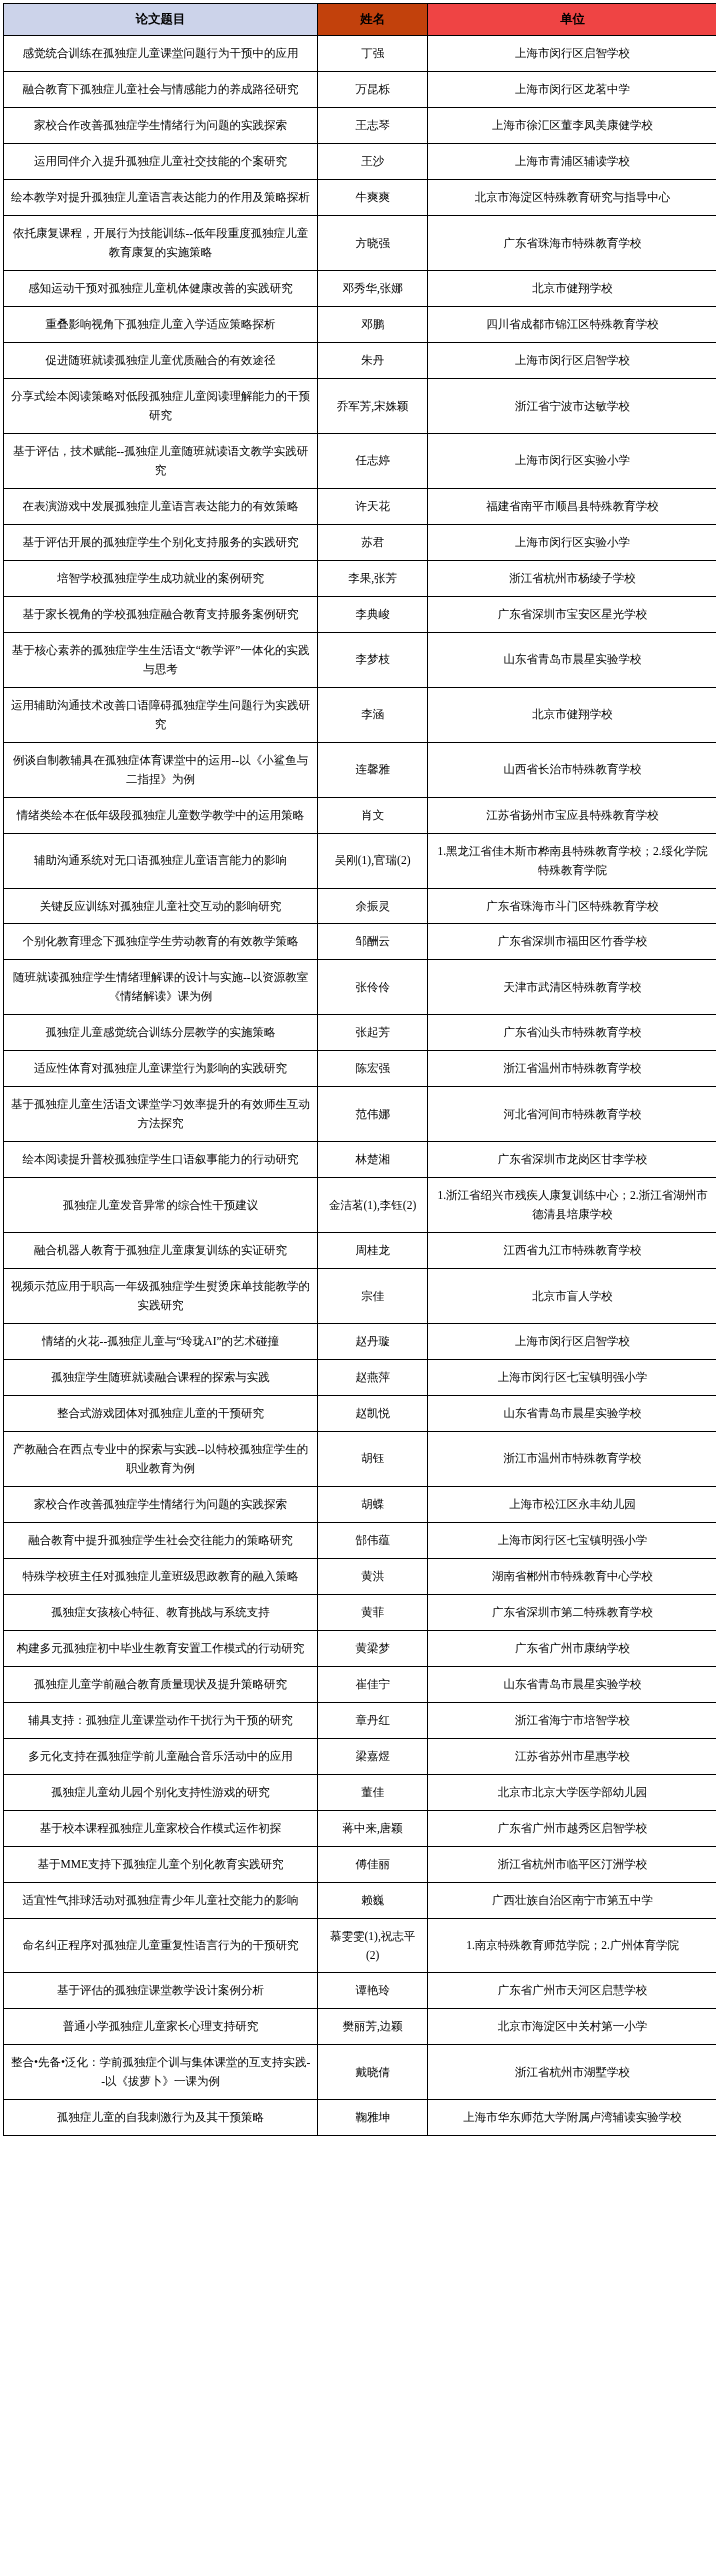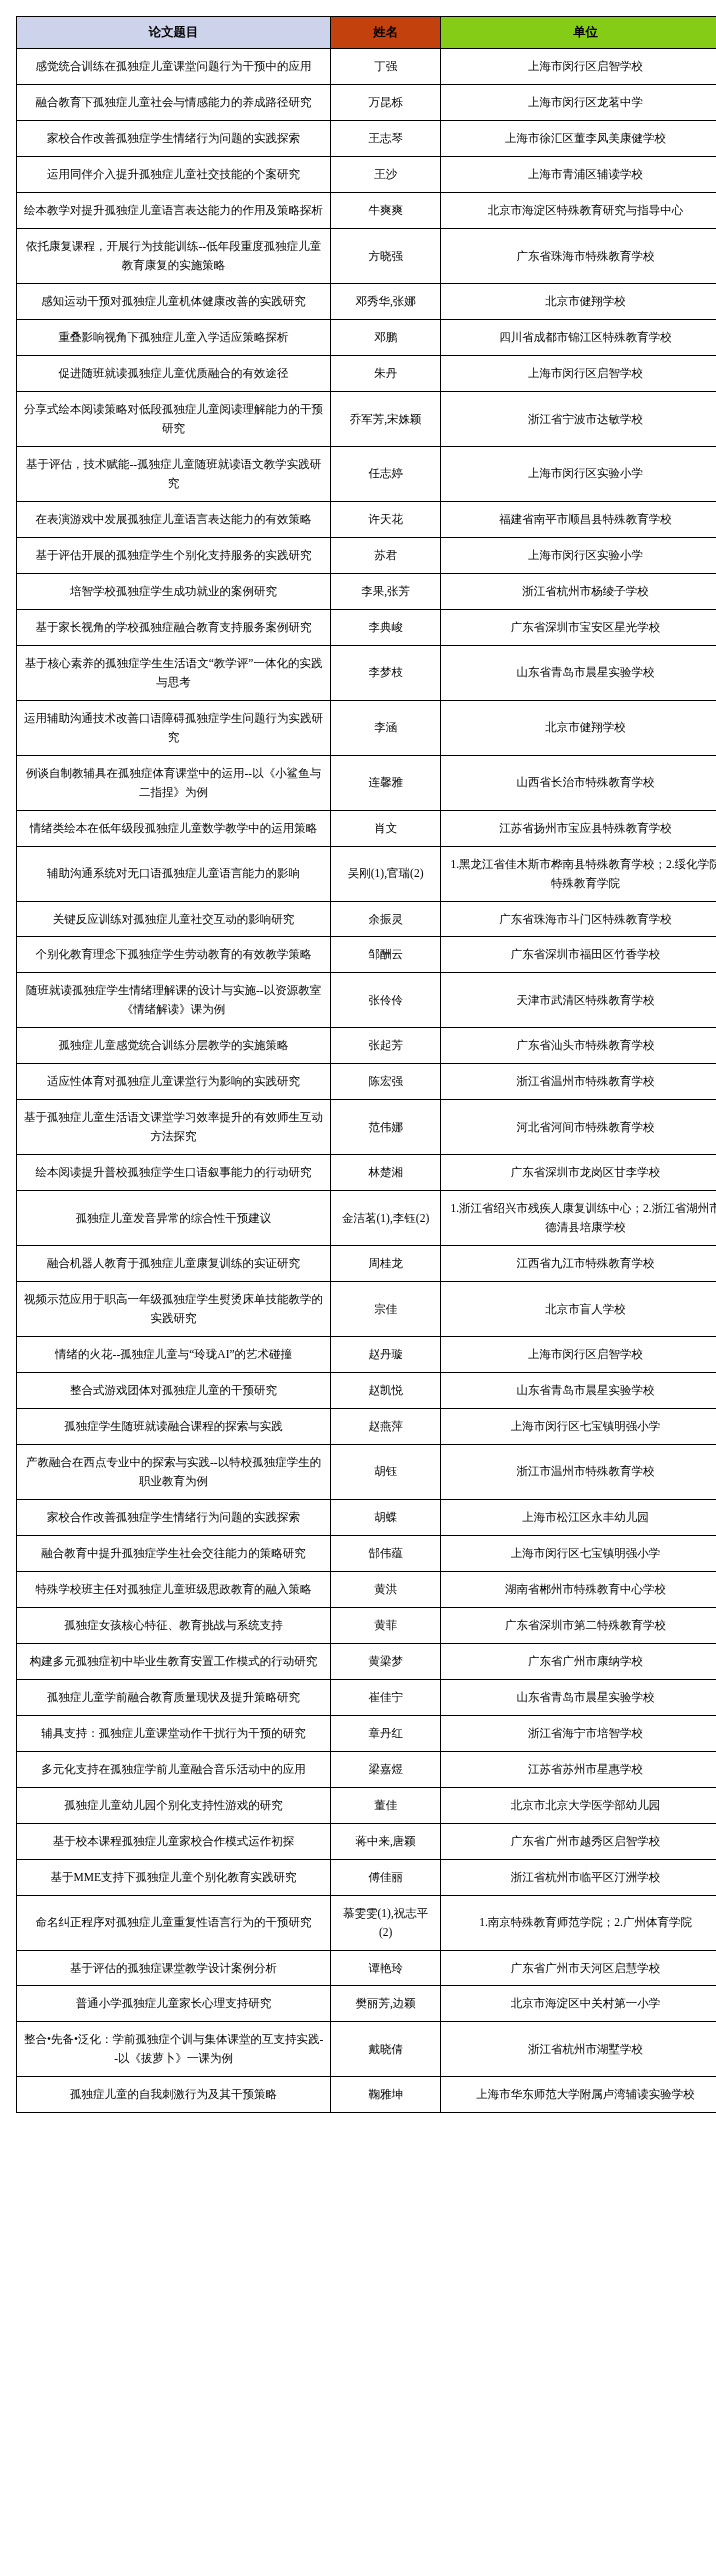--- a/index.html
+++ b/index.html
@@ -4,21 +4,21 @@
 <style>
   html, body {
     margin: 0;
     padding: 0;
     background: #ffffff;
     font-family: "Liberation Serif", "DejaVu Serif", serif;
   }
   .page {
     width: 676px;
     box-sizing: border-box;
-    padding: 16px;
+    padding: 3px;
   }
   table.papers {
     width: 715px;
     border-collapse: collapse;
     table-layout: fixed;
     border: 1.8px solid #000000;
   }
   table.papers th,
   table.papers td {
     border: 0.9px solid #000000;
@@ -50,21 +50,21 @@
   <table class="papers">
     <colgroup>
       <col class="c-title">
       <col class="c-name">
       <col class="c-unit">
     </colgroup>
     <thead>
       <tr>
         <th style="background: rgb(204, 211, 234);">论文题目</th>
         <th style="background: #c2410c;">姓名</th>
-        <th style="background: #84cc16;">单位</th>
+        <th style="background: #ef4444;">单位</th>
       </tr>
     </thead>
     <tbody>
         <tr>
           <td>感觉统合训练在孤独症儿童课堂问题行为干预中的应用</td>
           <td>丁强</td>
           <td>上海市闵行区启智学校</td>
         </tr>
         <tr>
           <td>融合教育下孤独症儿童社会与情感能力的养成路径研究</td>
@@ -210,30 +210,30 @@
           <td>视频示范应用于职高一年级孤独症学生熨烫床单技能教学的实践研究</td>
           <td>宗佳</td>
           <td>北京市盲人学校</td>
         </tr>
         <tr>
           <td>情绪的火花--孤独症儿童与“玲珑AI”的艺术碰撞</td>
           <td>赵丹璇</td>
           <td>上海市闵行区启智学校</td>
         </tr>
         <tr>
+          <td>孤独症学生随班就读融合课程的探索与实践</td>
+          <td>赵燕萍</td>
+          <td>上海市闵行区七宝镇明强小学</td>
+        </tr>
+        <tr>
           <td>整合式游戏团体对孤独症儿童的干预研究</td>
           <td>赵凯悦</td>
           <td>山东省青岛市晨星实验学校</td>
         </tr>
         <tr>
-          <td>孤独症学生随班就读融合课程的探索与实践</td>
-          <td>赵燕萍</td>
-          <td>上海市闵行区七宝镇明强小学</td>
-        </tr>
-        <tr>
           <td>产教融合在西点专业中的探索与实践--以特校孤独症学生的职业教育为例</td>
           <td>胡钰</td>
           <td>浙江市温州市特殊教育学校</td>
         </tr>
         <tr>
           <td>家校合作改善孤独症学生情绪行为问题的实践探索</td>
           <td>胡蝶</td>
           <td>上海市松江区永丰幼儿园</td>
         </tr>
         <tr>
@@ -278,20 +278,25 @@
         </tr>
         <tr>
           <td>基于校本课程孤独症儿童家校合作模式运作初探</td>
           <td>蒋中来,唐颖</td>
           <td>广东省广州市越秀区启智学校</td>
         </tr>
         <tr>
           <td>基于MME支持下孤独症儿童个别化教育实践研究</td>
           <td>傅佳丽</td>
           <td>浙江省杭州市临平区汀洲学校</td>
+        </tr>
+        <tr>
+          <td>适宜性气排球活动对孤独症青少年儿童社交能力的影响</td>
+          <td>赖巍</td>
+          <td>广西壮族自治区南宁市第五中学</td>
         </tr>
         <tr>
           <td>命名纠正程序对孤独症儿童重复性语言行为的干预研究</td>
           <td>慕雯雯(1),祝志平(2)</td>
           <td>1.南京特殊教育师范学院；2.广州体育学院</td>
         </tr>
         <tr>
           <td>基于评估的孤独症课堂教学设计案例分析</td>
           <td>谭艳玲</td>
           <td>广东省广州市天河区启慧学校</td>

